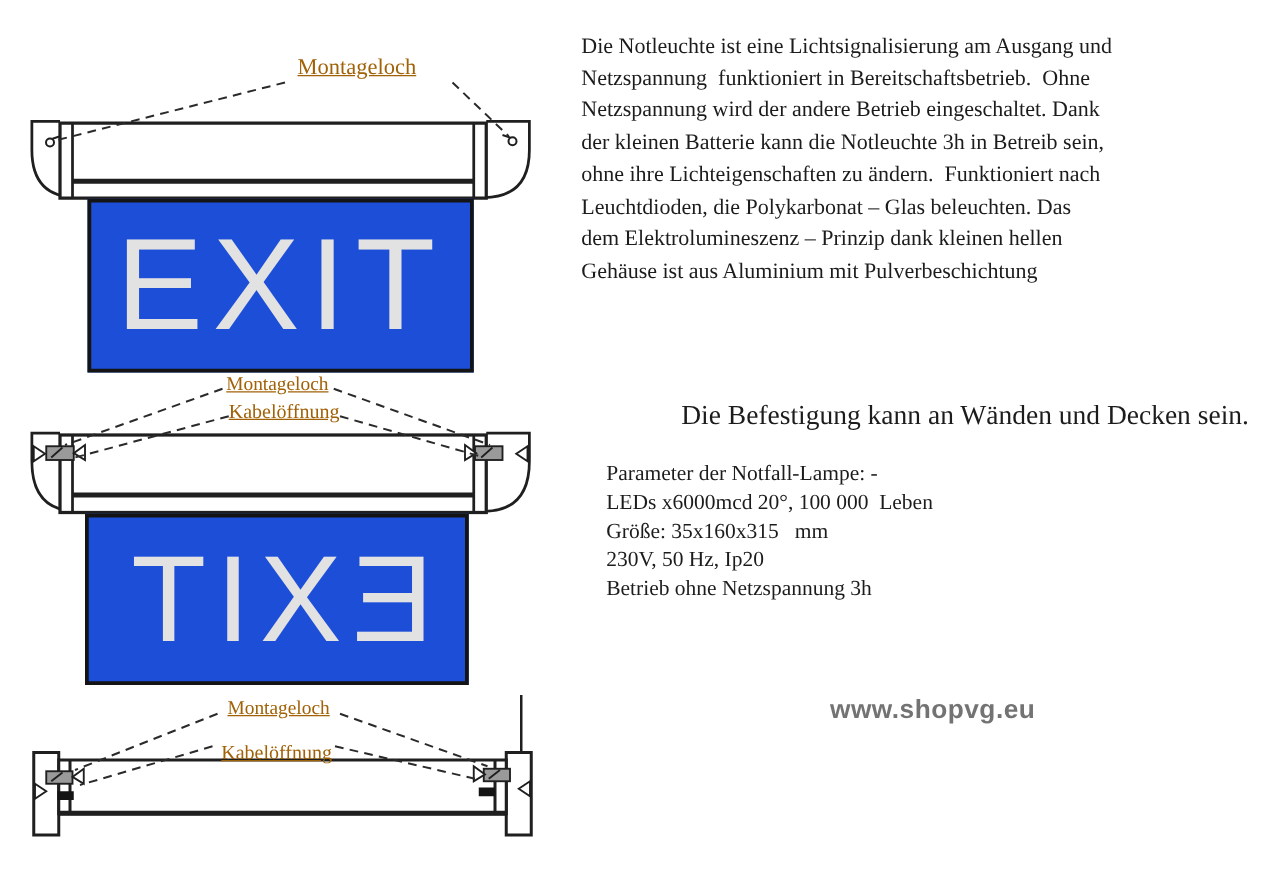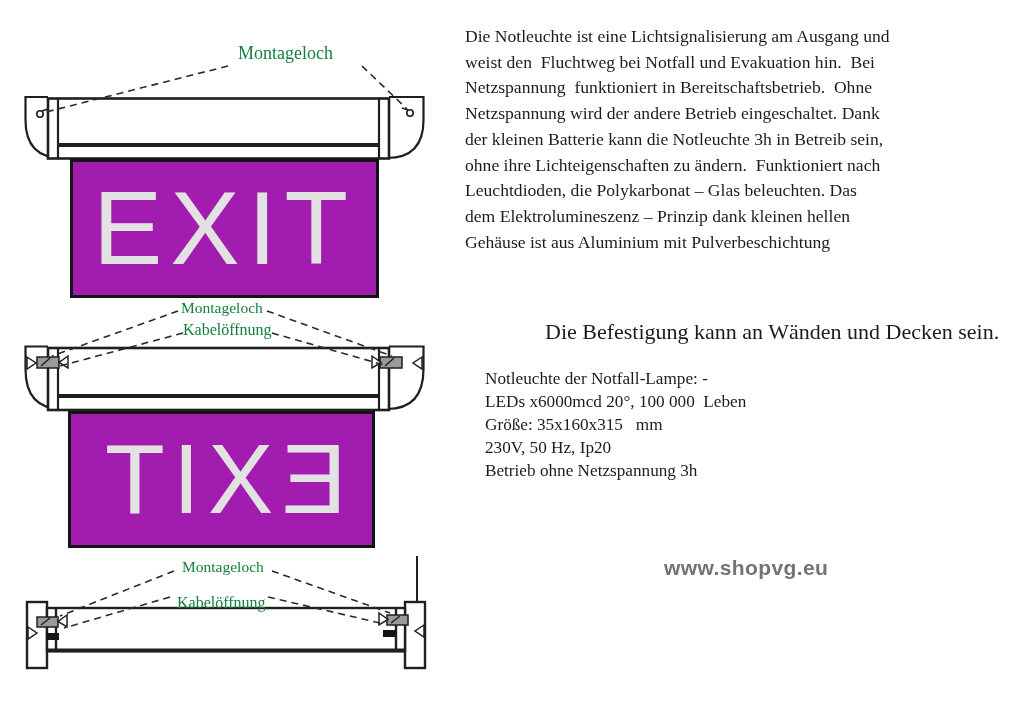--- a/index.html
+++ b/index.html
@@ -1,22 +1,22 @@
 <!DOCTYPE html>
 <html><head>
 <meta charset="utf-8">
 <style>
   html,body{margin:0;padding:0;background:#ffffff;}
   body{width:1024px;height:703px;overflow:hidden;position:relative;
        font-family:"Liberation Serif", serif;color:#1c1c1c;}
   svg.art{position:absolute;left:0;top:0;width:1024px;height:703px;}
-  .dlabel{position:absolute;white-space:pre;color:#15803d;}
+  .dlabel{position:absolute;white-space:pre;color:#a16207;text-decoration:underline;}
   .lbl-top{font-size:18px;}
   .lbl-sm{font-size:15.5px;}
-  .exit-panel{position:absolute;background:#a21caf;border:3px solid #141414;
+  .exit-panel{position:absolute;background:#1d4ed8;border:3px solid #141414;
       display:flex;align-items:center;justify-content:center;
       font-family:"Liberation Sans", sans-serif;color:#e2e2e2;
       letter-spacing:8px;font-weight:400;overflow:hidden;}
   .panel-front{left:70px;top:159px;width:303px;height:133px;font-size:104px;}
   .panel-back{left:68px;top:411px;width:301px;height:131px;font-size:98px;}
   .mirrored{transform:scaleX(-1);}
   .desc{position:absolute;left:465px;top:24px;font-size:17.6px;line-height:25.7px;}
   .desc div{white-space:pre;}
   .note{position:absolute;left:545px;top:319px;font-size:22px;white-space:pre;}
   .params{position:absolute;left:485px;top:367px;font-size:17.2px;line-height:23px;}
@@ -127,33 +127,32 @@
 
 <div class="exit-panel panel-front">
   <span>EXIT</span>
 </div>
 <div class="exit-panel panel-back">
   <span class="mirrored">EXIT</span>
 </div>
 
 <div class="desc">
   <div>Die Notleuchte ist eine Lichtsignalisierung am Ausgang und</div>
-  <div>weist den  Fluchtweg bei Notfall und Evakuation hin.  Bei</div>
   <div>Netzspannung  funktioniert in Bereitschaftsbetrieb.  Ohne</div>
   <div>Netzspannung wird der andere Betrieb eingeschaltet. Dank</div>
   <div>der kleinen Batterie kann die Notleuchte 3h in Betreib sein,</div>
   <div>ohne ihre Lichteigenschaften zu ändern.  Funktioniert nach</div>
   <div>Leuchtdioden, die Polykarbonat – Glas beleuchten. Das</div>
   <div>dem Elektrolumineszenz – Prinzip dank kleinen hellen</div>
   <div>Gehäuse ist aus Aluminium mit Pulverbeschichtung</div>
 </div>
 
 <div class="note">Die Befestigung kann an Wänden und Decken sein.</div>
 
 <div class="params">
-  <div>Notleuchte der Notfall-Lampe: -</div>
+  <div>Parameter der Notfall-Lampe: -</div>
   <div>LEDs x6000mcd 20°, 100 000  Leben</div>
   <div>Größe: 35x160x315   mm</div>
   <div>230V, 50 Hz, Ip20</div>
   <div>Betrieb ohne Netzspannung 3h</div>
 </div>
 
 <div class="website">www.shopvg.eu</div>
 
 </body></html>

